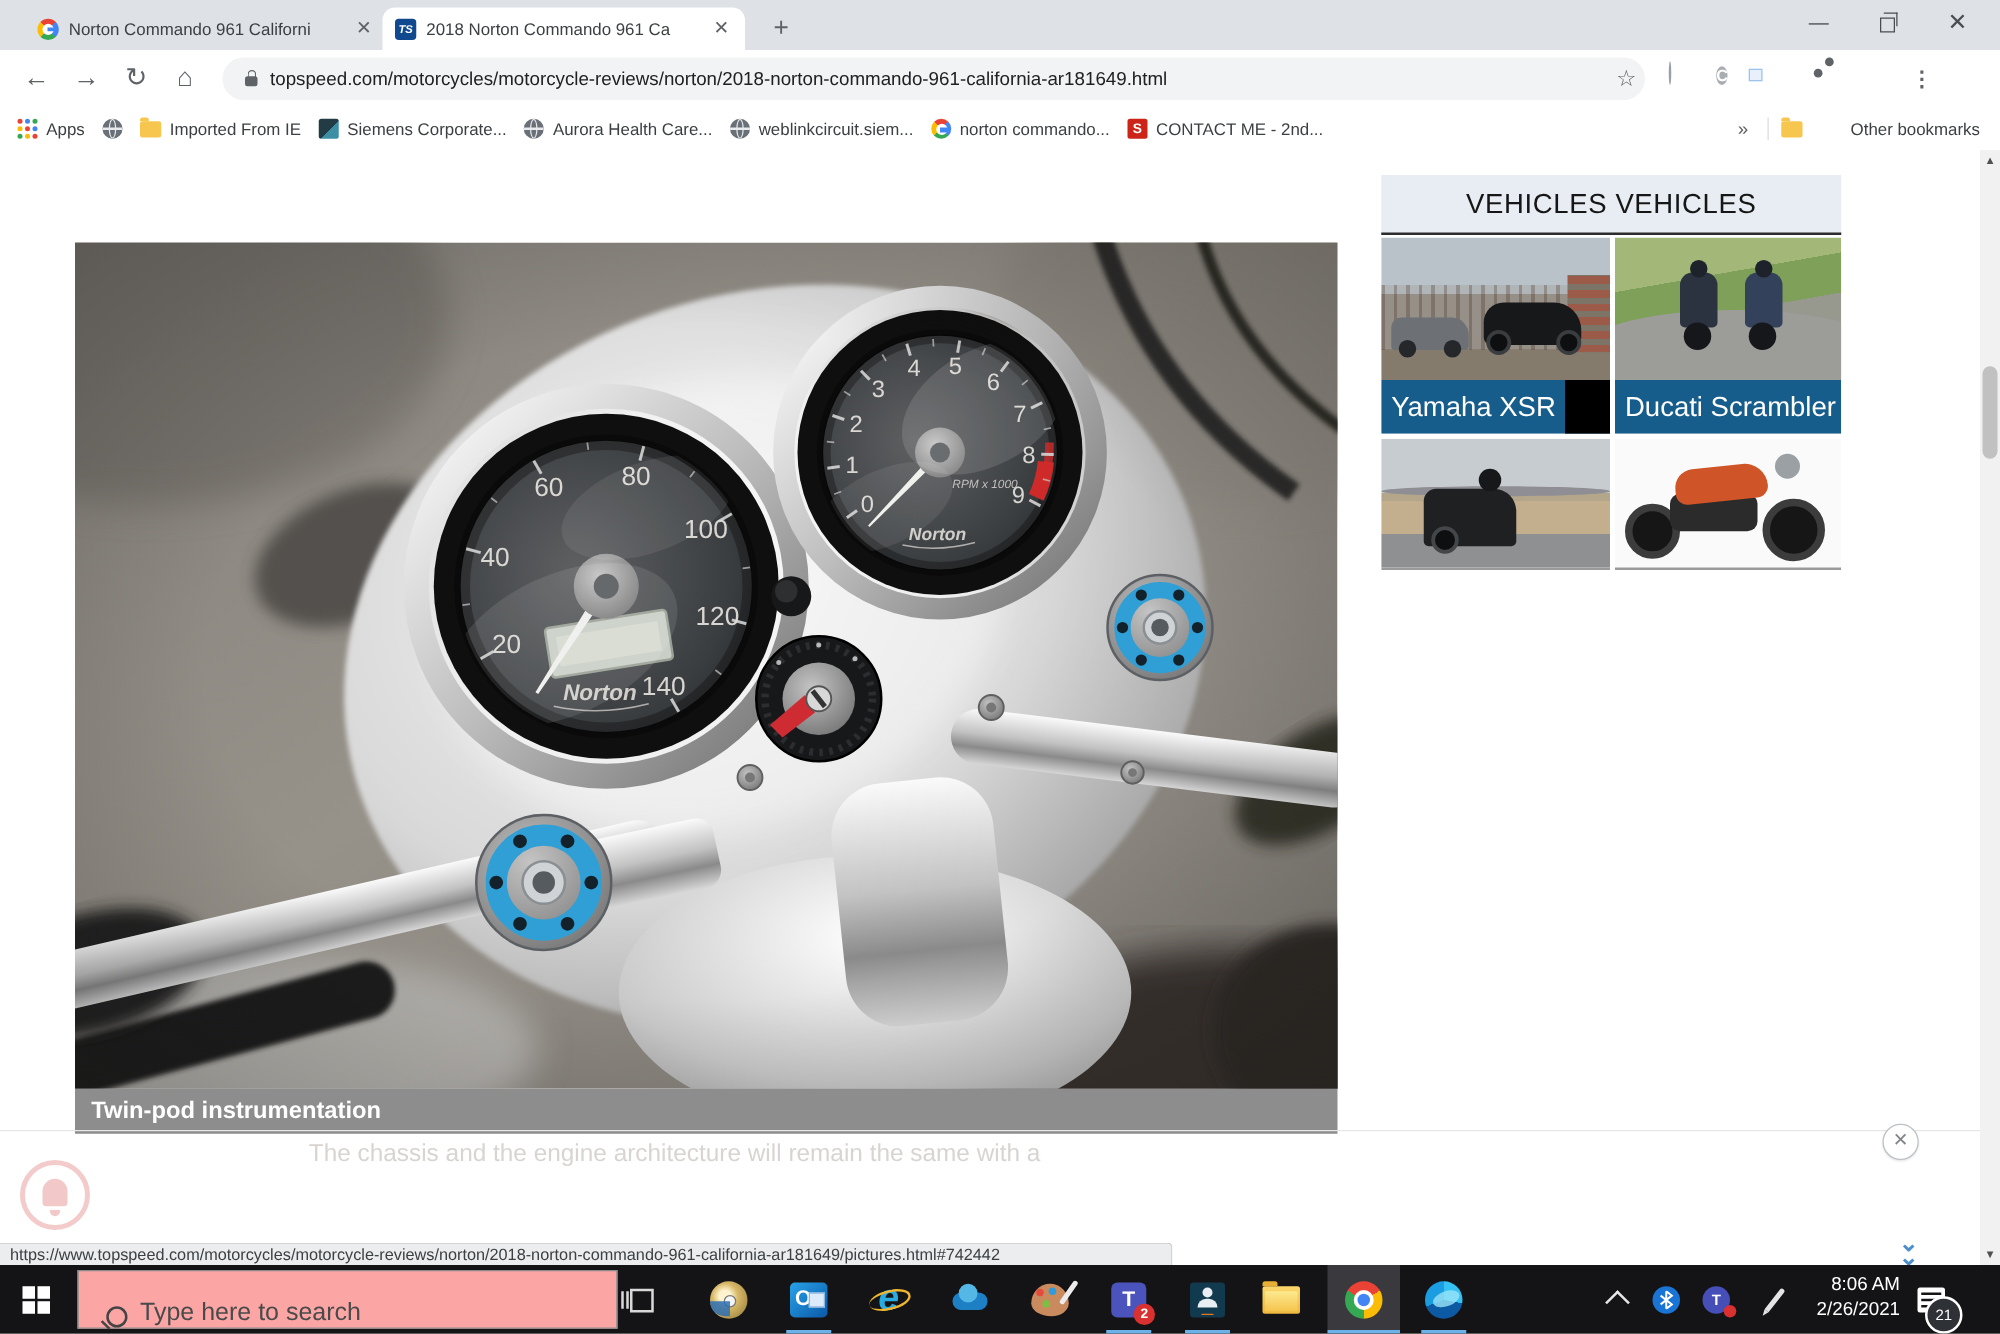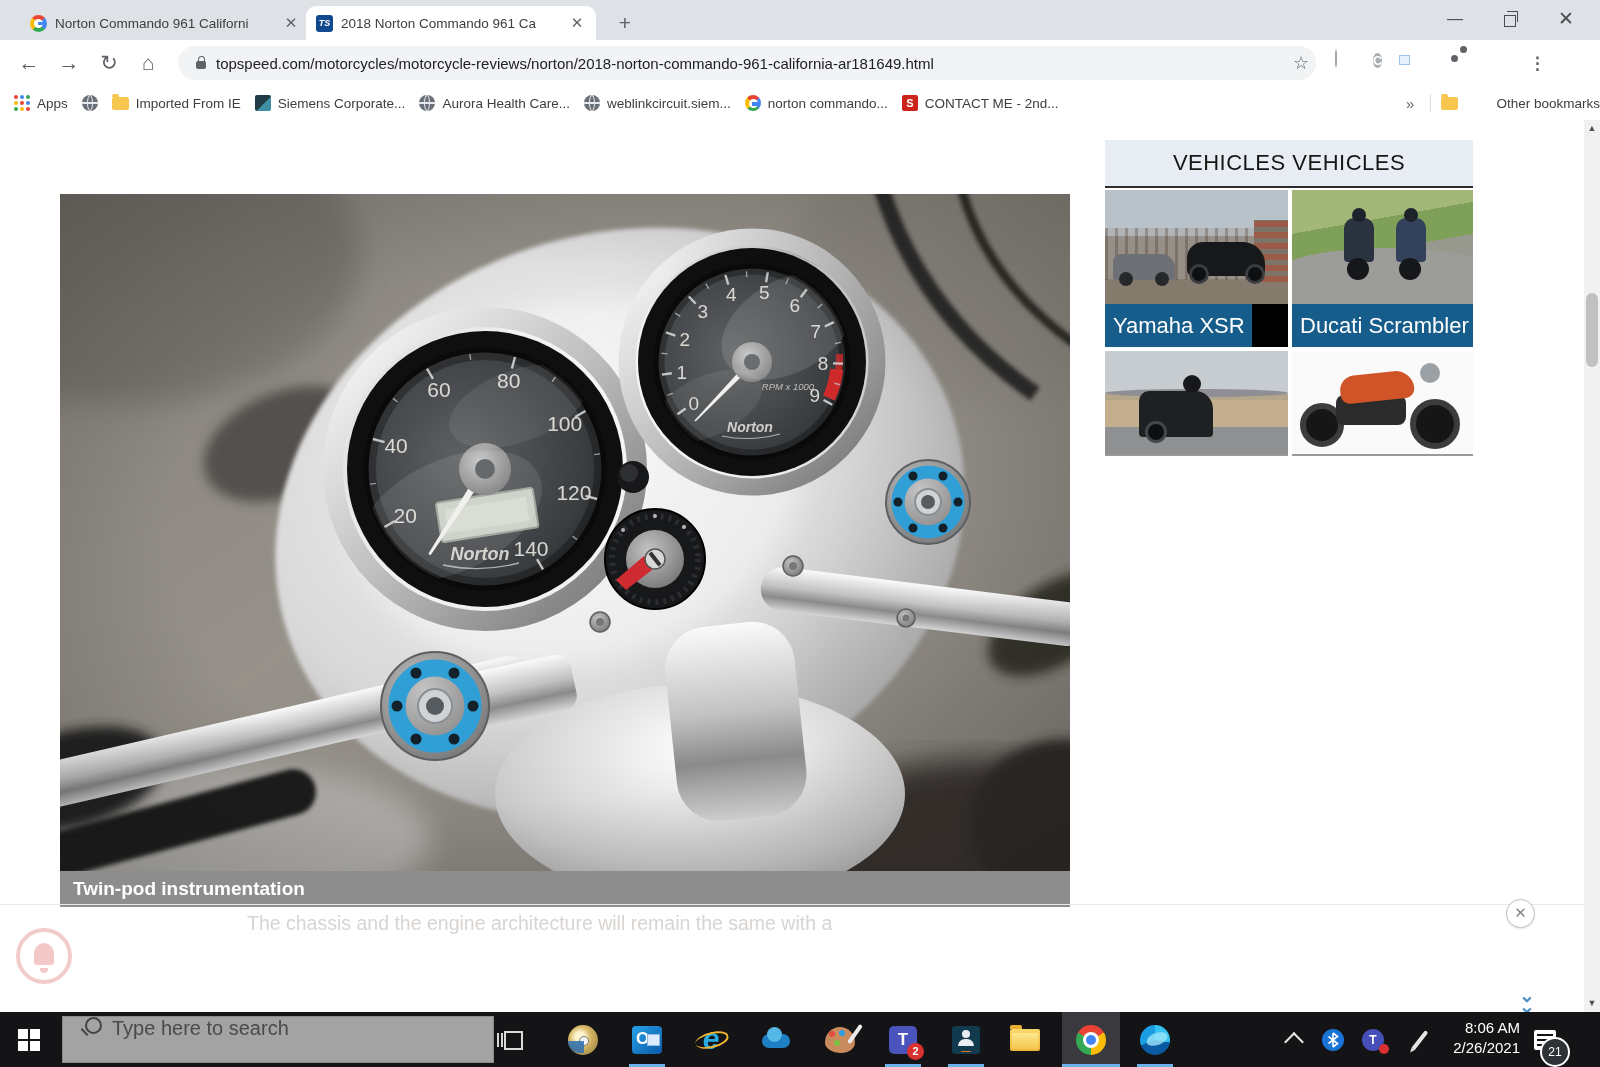--- a/index.html
+++ b/index.html
@@ -126,22 +126,22 @@
   
   .statusbb{left:0;top:994px;width:938px;height:18px;background:#ecedef;border-top:1px solid #c9cacd;border-right:1px solid #c9cacd;
             border-radius:0 4px 0 0;font-size:13px;color:#3c4043;line-height:17px;padding-left:8px;box-sizing:border-box;
             white-space:nowrap;overflow:hidden;}
 
   
   .taskbar{left:0;top:1012px;width:1600px;height:55px;background:#141416;}
   .tb-start{left:0;top:1012px;width:58px;height:55px;display:flex;align-items:center;justify-content:center;}
   .winlogo{display:grid;grid-template-columns:10px 10px;grid-gap:2px;}
   .winlogo i{width:10px;height:10px;background:#fff;}
-  .tb-search{left:62px;top:1016px;width:432px;height:47px;background:#a3a3a3;border:1px solid #8a8a8a;box-sizing:border-box;
-             display:flex;align-items:flex-start;}
+  .tb-search{left:62px;top:1016px;width:432px;height:47px;background:#fca5a5;border:1px solid #8a8a8a;box-sizing:border-box;
+             display:flex;align-items:flex-end;}
   .mag{width:13px;height:13px;border:2px solid #444;border-radius:50%;margin:0 10px 0 22px;position:relative;flex:0 0 auto;}
   .mag::after{content:"";position:absolute;left:-7px;top:12px;width:9px;height:2px;background:#444;transform:rotate(45deg);}
   .tb-search span{font-size:20px;color:#4a4a4a;}
   .tb-btn{top:1012px;width:58px;height:55px;display:flex;align-items:center;justify-content:center;position:absolute;}
   .tb-under{top:1064px;height:3px;background:#6cb2e8;position:absolute;}
   .tb-active-bg{left:1062px;top:1012px;width:58px;height:55px;background:#3a3a3e;}
   .ic-taskview{width:24px;height:20px;position:relative;}
   .ic-taskview::before{content:"";position:absolute;left:7px;top:1px;width:15px;height:15px;border:2px solid #d9d9d9;}
   .ic-taskview::after{content:"";position:absolute;left:0;top:3px;width:2px;height:14px;background:#d9d9d9;box-shadow:4px 0 0 #d9d9d9;}
   .ic-disc{width:30px;height:30px;border-radius:50%;background:radial-gradient(circle at 40% 40%,#fdf4cf 0 18%,#d9b968 40%,#8c7436 100%);position:relative;}
@@ -262,21 +262,21 @@
     <div class="bm">
       <span class="fav-g" style="width:16px;height:16px;"></span>
       <span class="bm-label">norton commando...</span>
     </div>
     <div class="bm">
       <span class="ic-s-red">S</span>
       <span class="bm-label">CONTACT ME - 2nd...</span>
     </div>
     <div class="bm bm-chev" style="margin-right:6px;">»</div>
     <div class="bm-sep"></div>
-    <div class="bm" style="margin-left:0;gap:38px;">
+    <div class="bm" style="margin-left:0;margin-right:16px;gap:38px;">
       <span class="ic-folder"></span>
       <span class="bm-label">Other bookmarks</span>
     </div>
   </div>
 
   <div class="abs content-bg"></div>
 
   <div class="abs figure">
     <svg id="photo-svg" width="1010" height="677" viewBox="0 0 1010 677">
       <defs>
@@ -567,20 +567,21 @@
         </div>
       </div>
     </div>
   </div>
 
   <div class="abs sbar"></div>
   <div class="abs sb-arrow" style="top:120px;">▲</div>
   <div class="abs sb-arrow" style="top:995px;">▼</div>
   <div class="abs sb-thumb"></div>
 
+  <div class="abs statusbb">https://www.topspeed.com/motorcycles/motorcycle-reviews/norton/2018-norton-commando-961-california-ar181649/pictures.html#742442</div>
 
   <div class="abs taskbar"></div>
   <div class="abs tb-start">
     <span class="winlogo">
         <i></i>
         <i></i>
         <i></i>
         <i></i>
       </span>
   </div>

